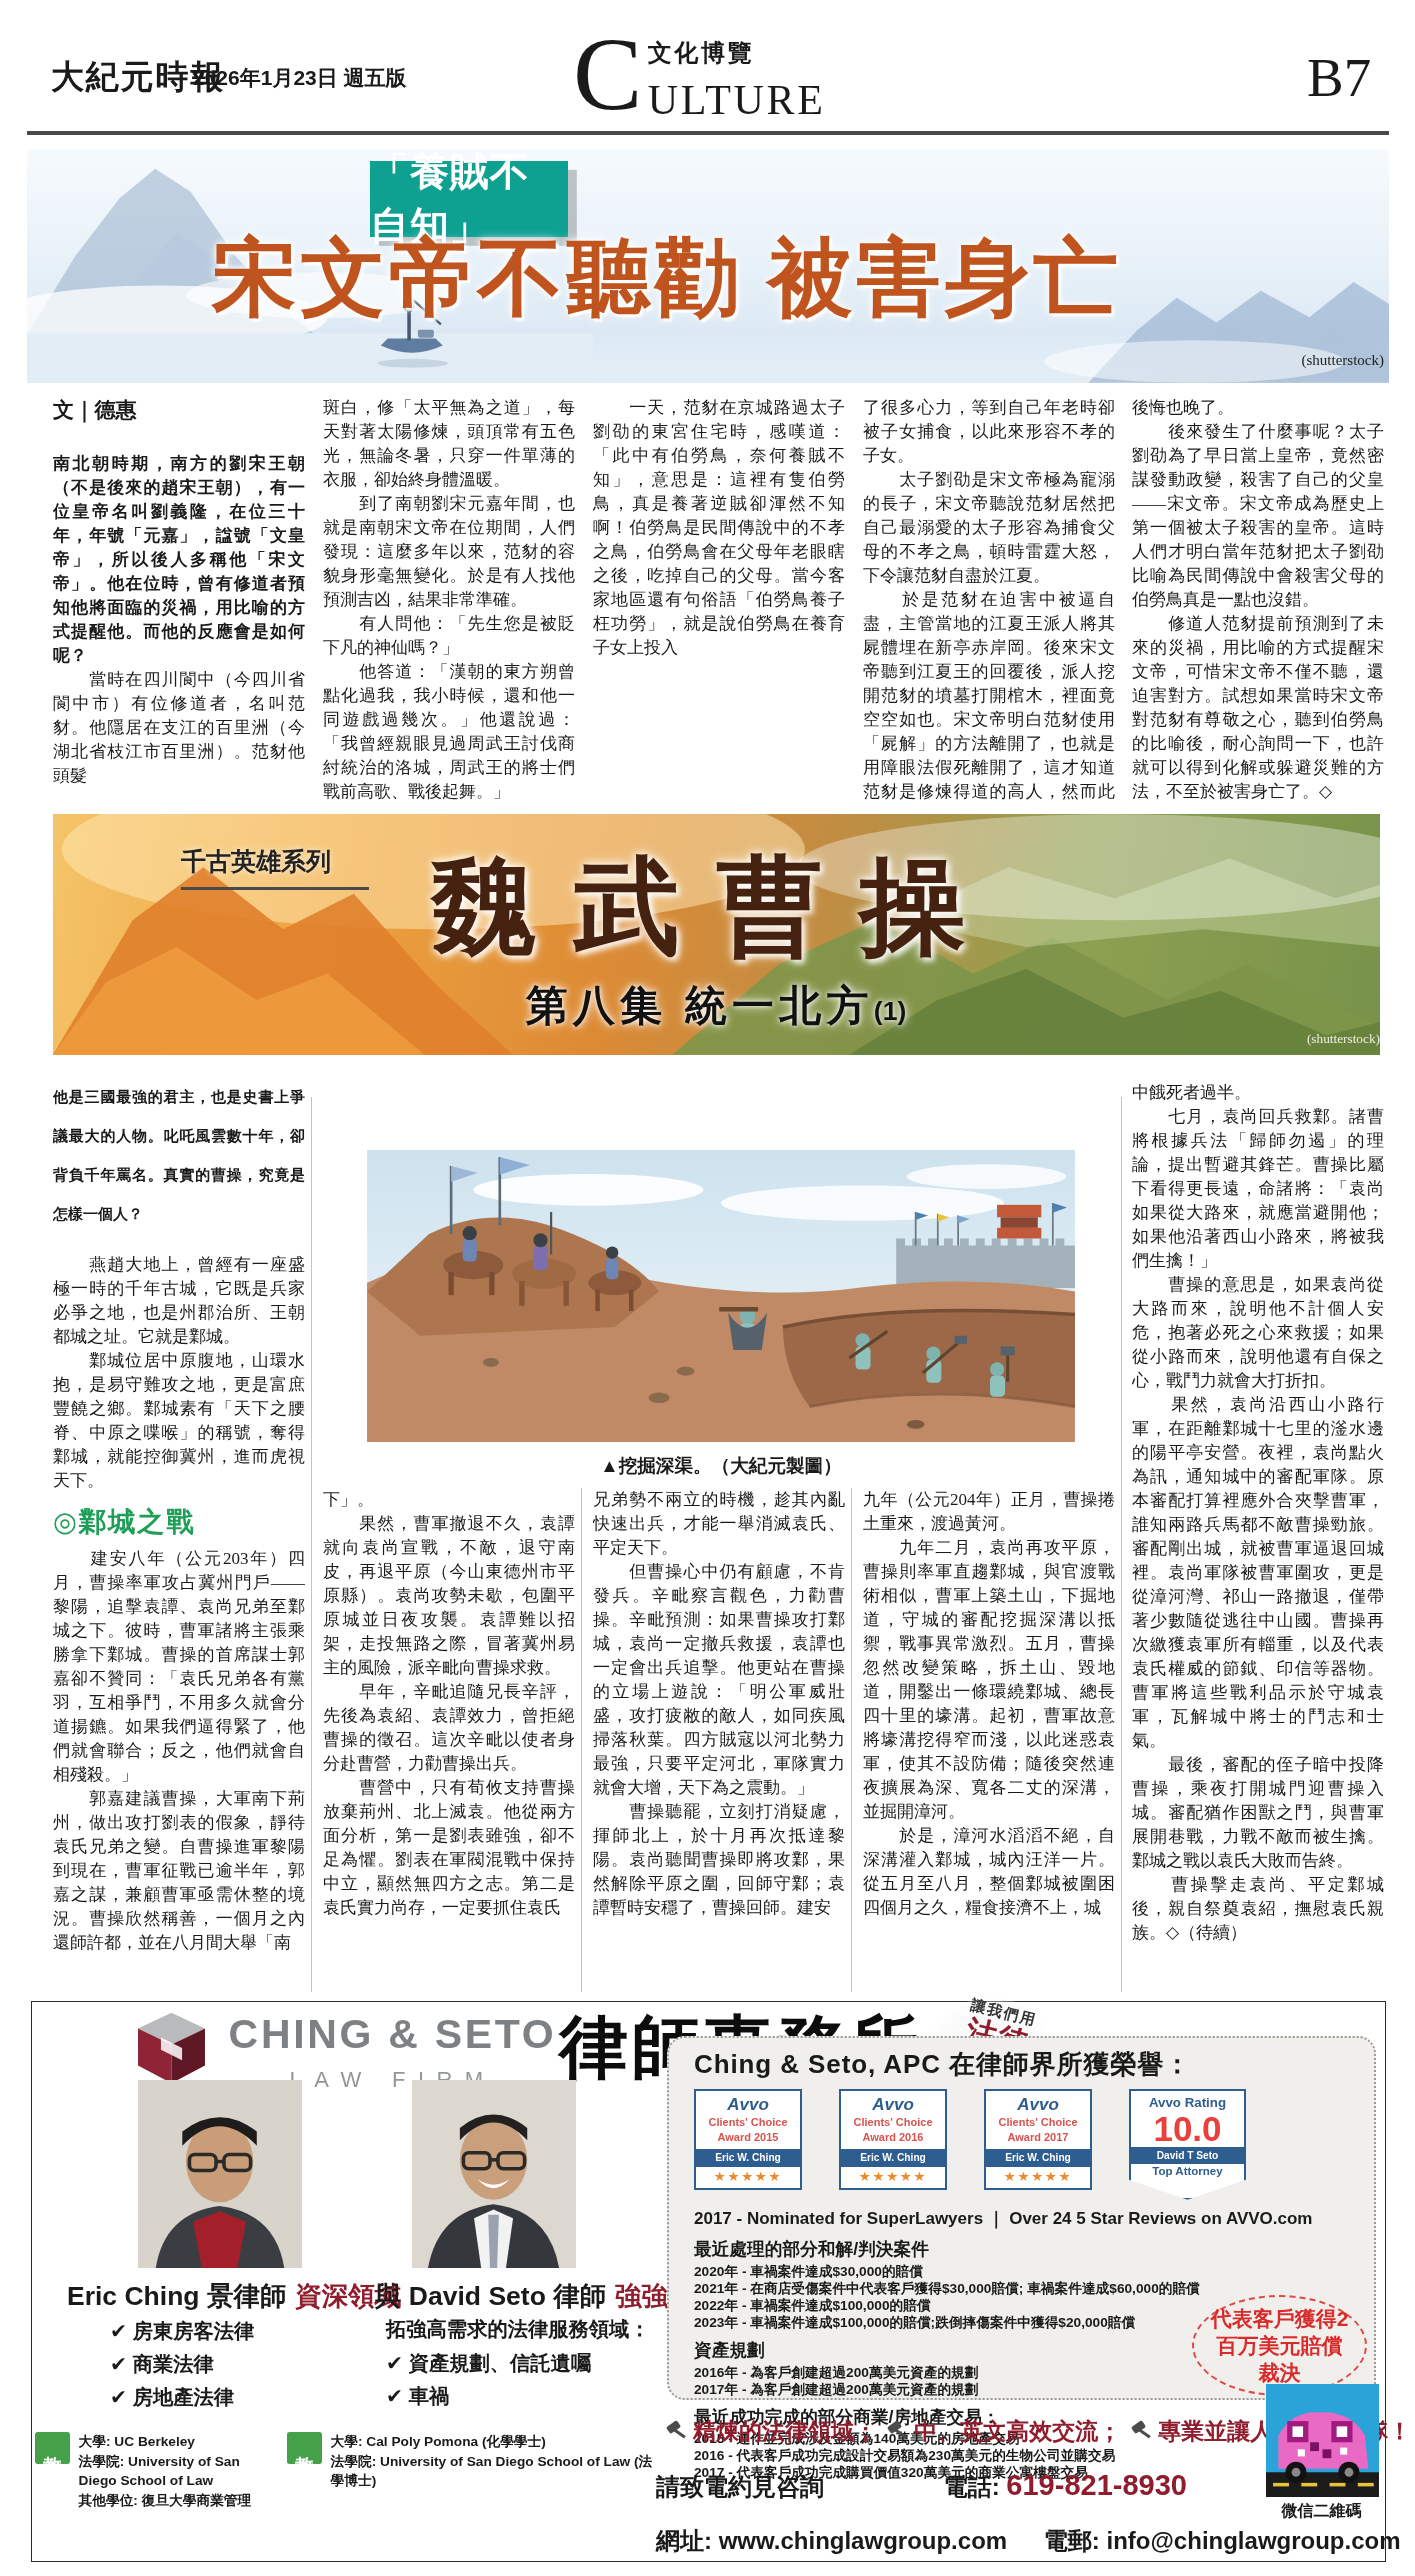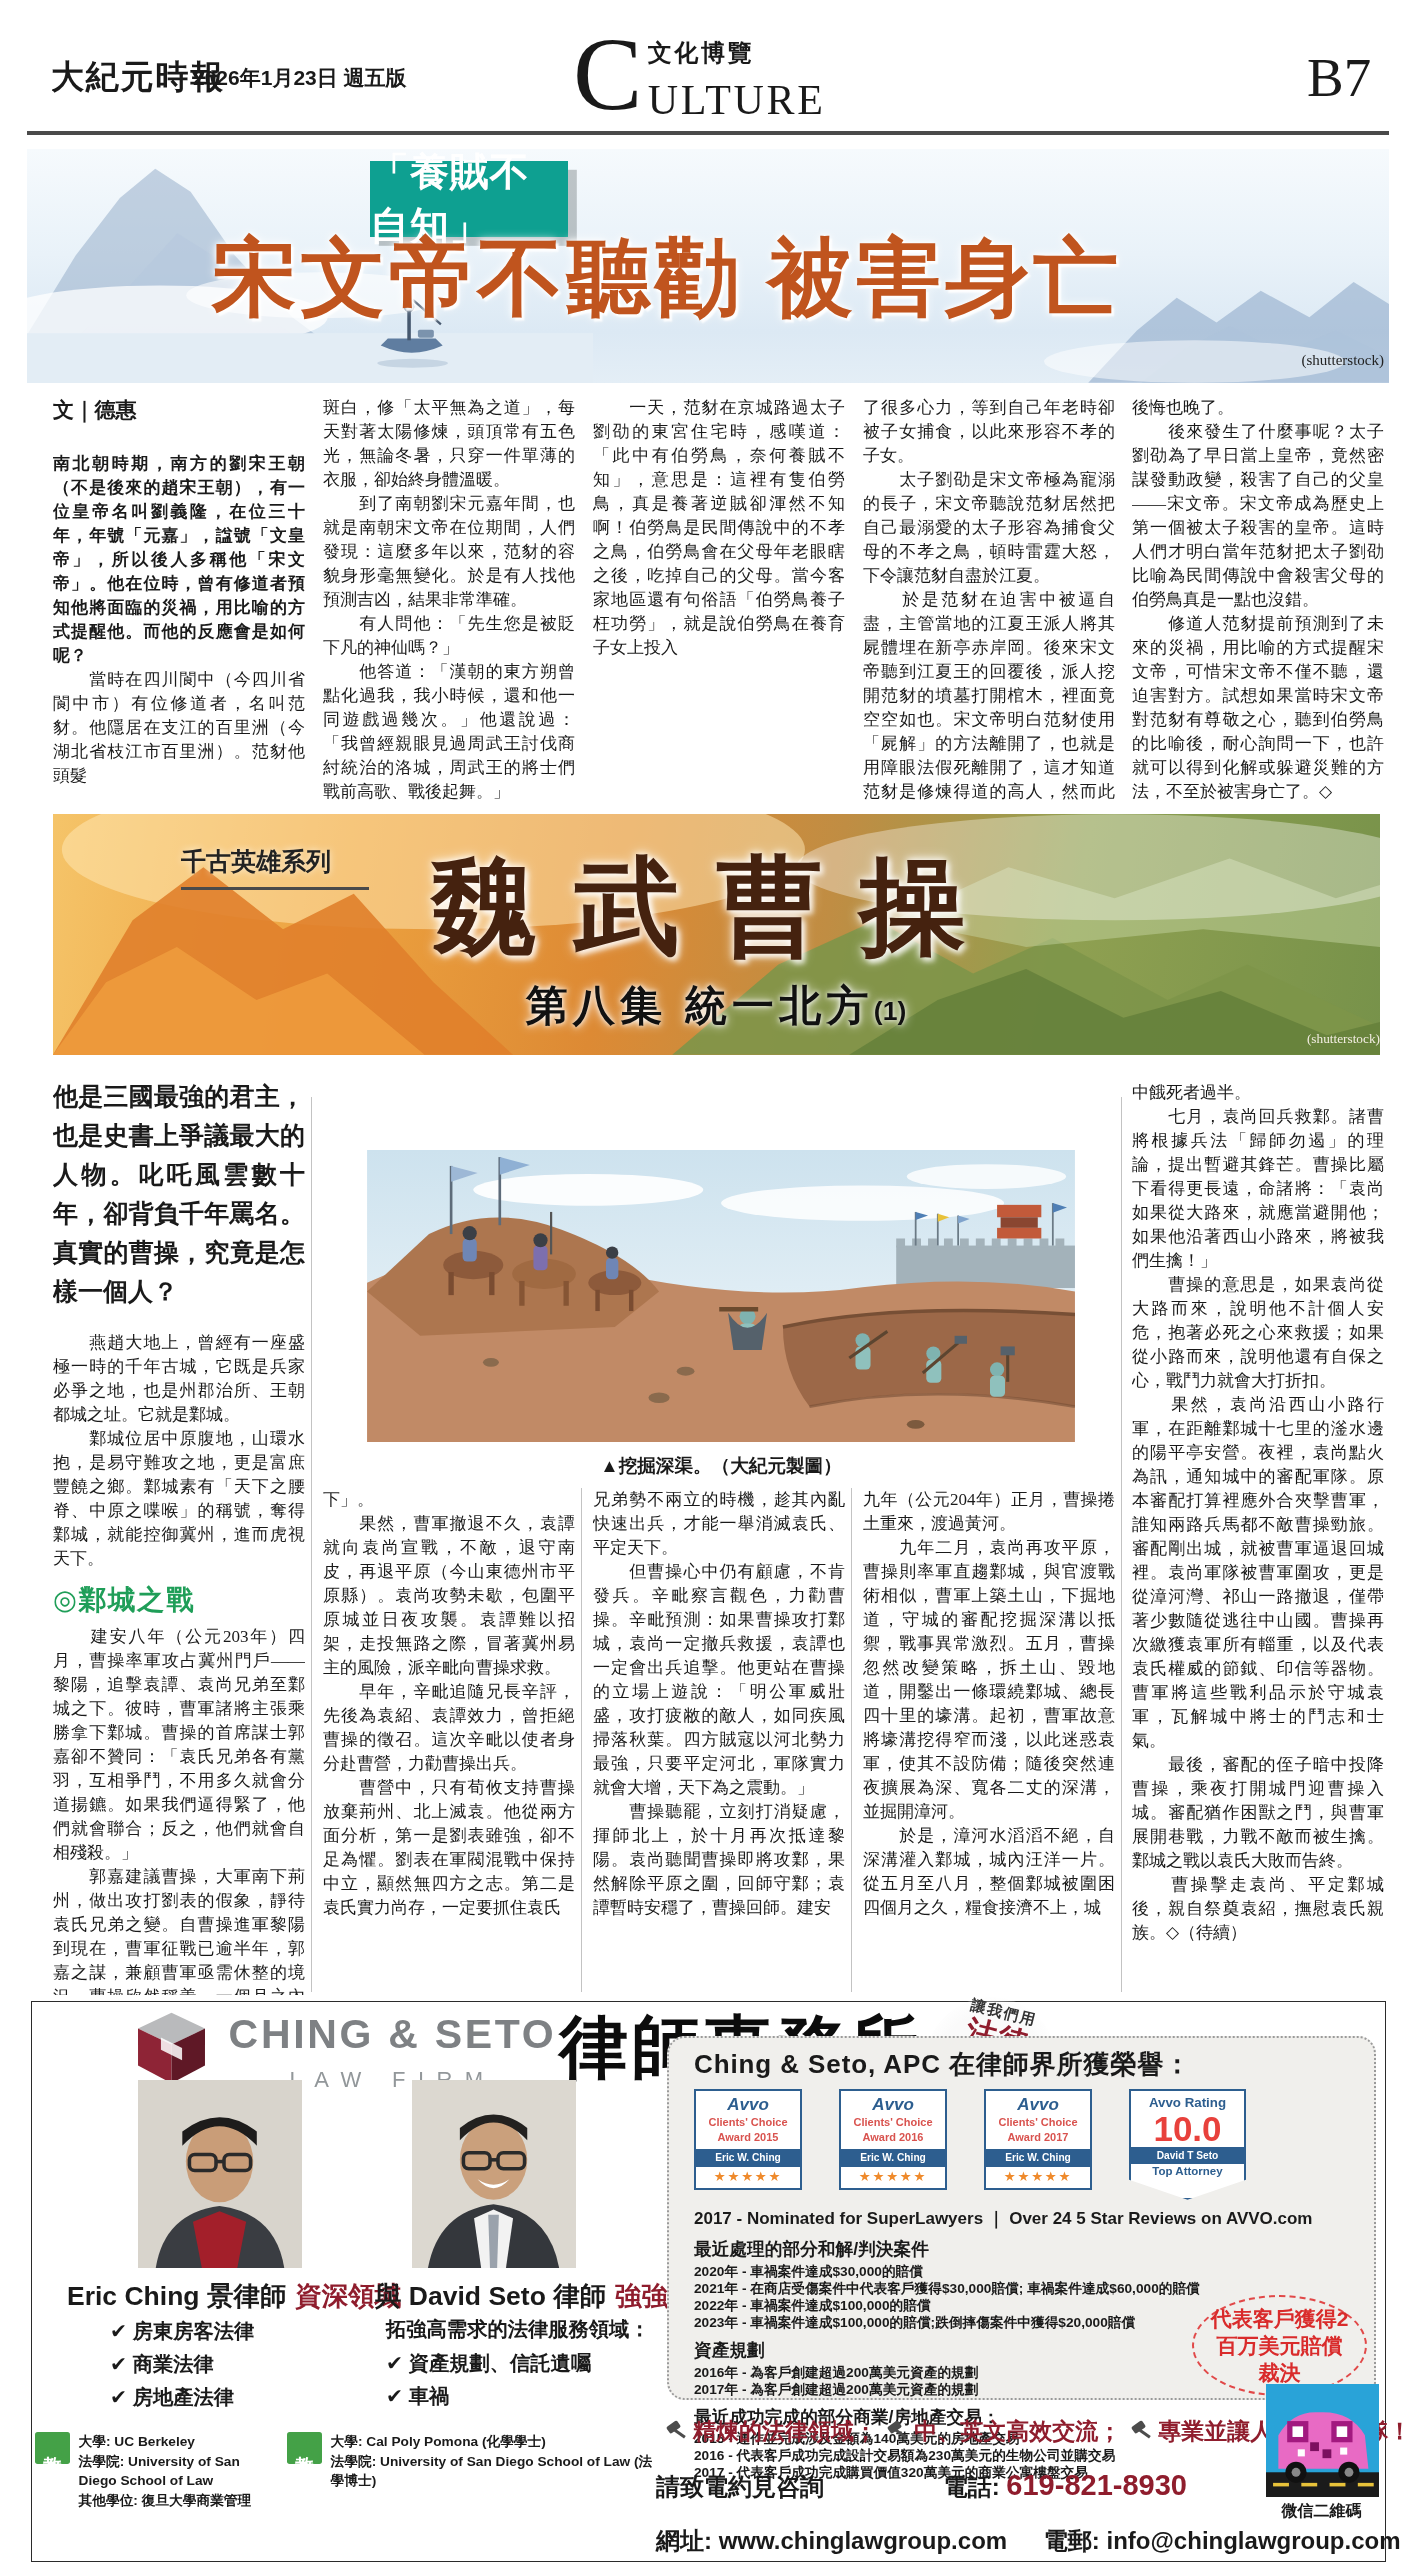--- a/index.html
+++ b/index.html
@@ -43,21 +43,21 @@
      padding-bottom:8.8px;border-bottom:3.5px solid #4a4a4a;text-shadow:0 0 7px rgba(255,255,255,.8);}
   .hero-title{left:292px;top:836px;width:849px;text-align:center;font-size:106px;font-weight:900;
      color:#45220f;letter-spacing:37px;white-space:nowrap;
      text-shadow:0 0 7px #fff,0 0 12.4px rgba(255,255,255,.85),3.5px 3.5px 5.3px rgba(255,255,255,.6);}
   .hero-sub{left:380px;top:978px;width:672px;text-align:center;font-size:42px;font-weight:900;color:#111;
      letter-spacing:5.3px;text-shadow:0 0 5.3px #fff,0 0 10.6px #fff;}
   .hero-sub small{font-size:26.5px;letter-spacing:0;}
   .hero-credit{left:1247px;top:1031px;width:133px;text-align:right;font-size:13.3px;color:#f3ede2;}
 
   
-  .a2-intro{font-family:"Liberation Sans","DejaVu Sans",sans-serif;font-size:25px;line-height:39px;
+  .a2-intro{font-family:"Liberation Sans","DejaVu Sans",sans-serif;font-size:15px;line-height:39px;
      font-weight:700;text-align:justify;margin-bottom:19.5px;}
   .a2-subhead{font-family:"Liberation Sans","DejaVu Sans",sans-serif;font-size:27.4px;font-weight:800;
      color:#1f9e58;margin:17.7px 0 12.4px 0;letter-spacing:1.8px;}
   .gutter-rule{width:0.9px;background:#c3c3c3;top:1097px;height:895px;}
   .illus{left:367px;top:1150px;width:708px;height:292px;overflow:hidden;}
   .illus-caption{left:367px;top:1453px;width:708px;text-align:center;font-size:18.6px;font-weight:800;}
 
   
   .ad-box{left:31px;top:2001px;width:1353px;height:559px;border:1.8px solid #2b2b2b;background:#fff;}
   .ad-brand-en{left:188px;top:12.4px;width:345px;text-align:center;color:#7e8184;font-size:41px;

